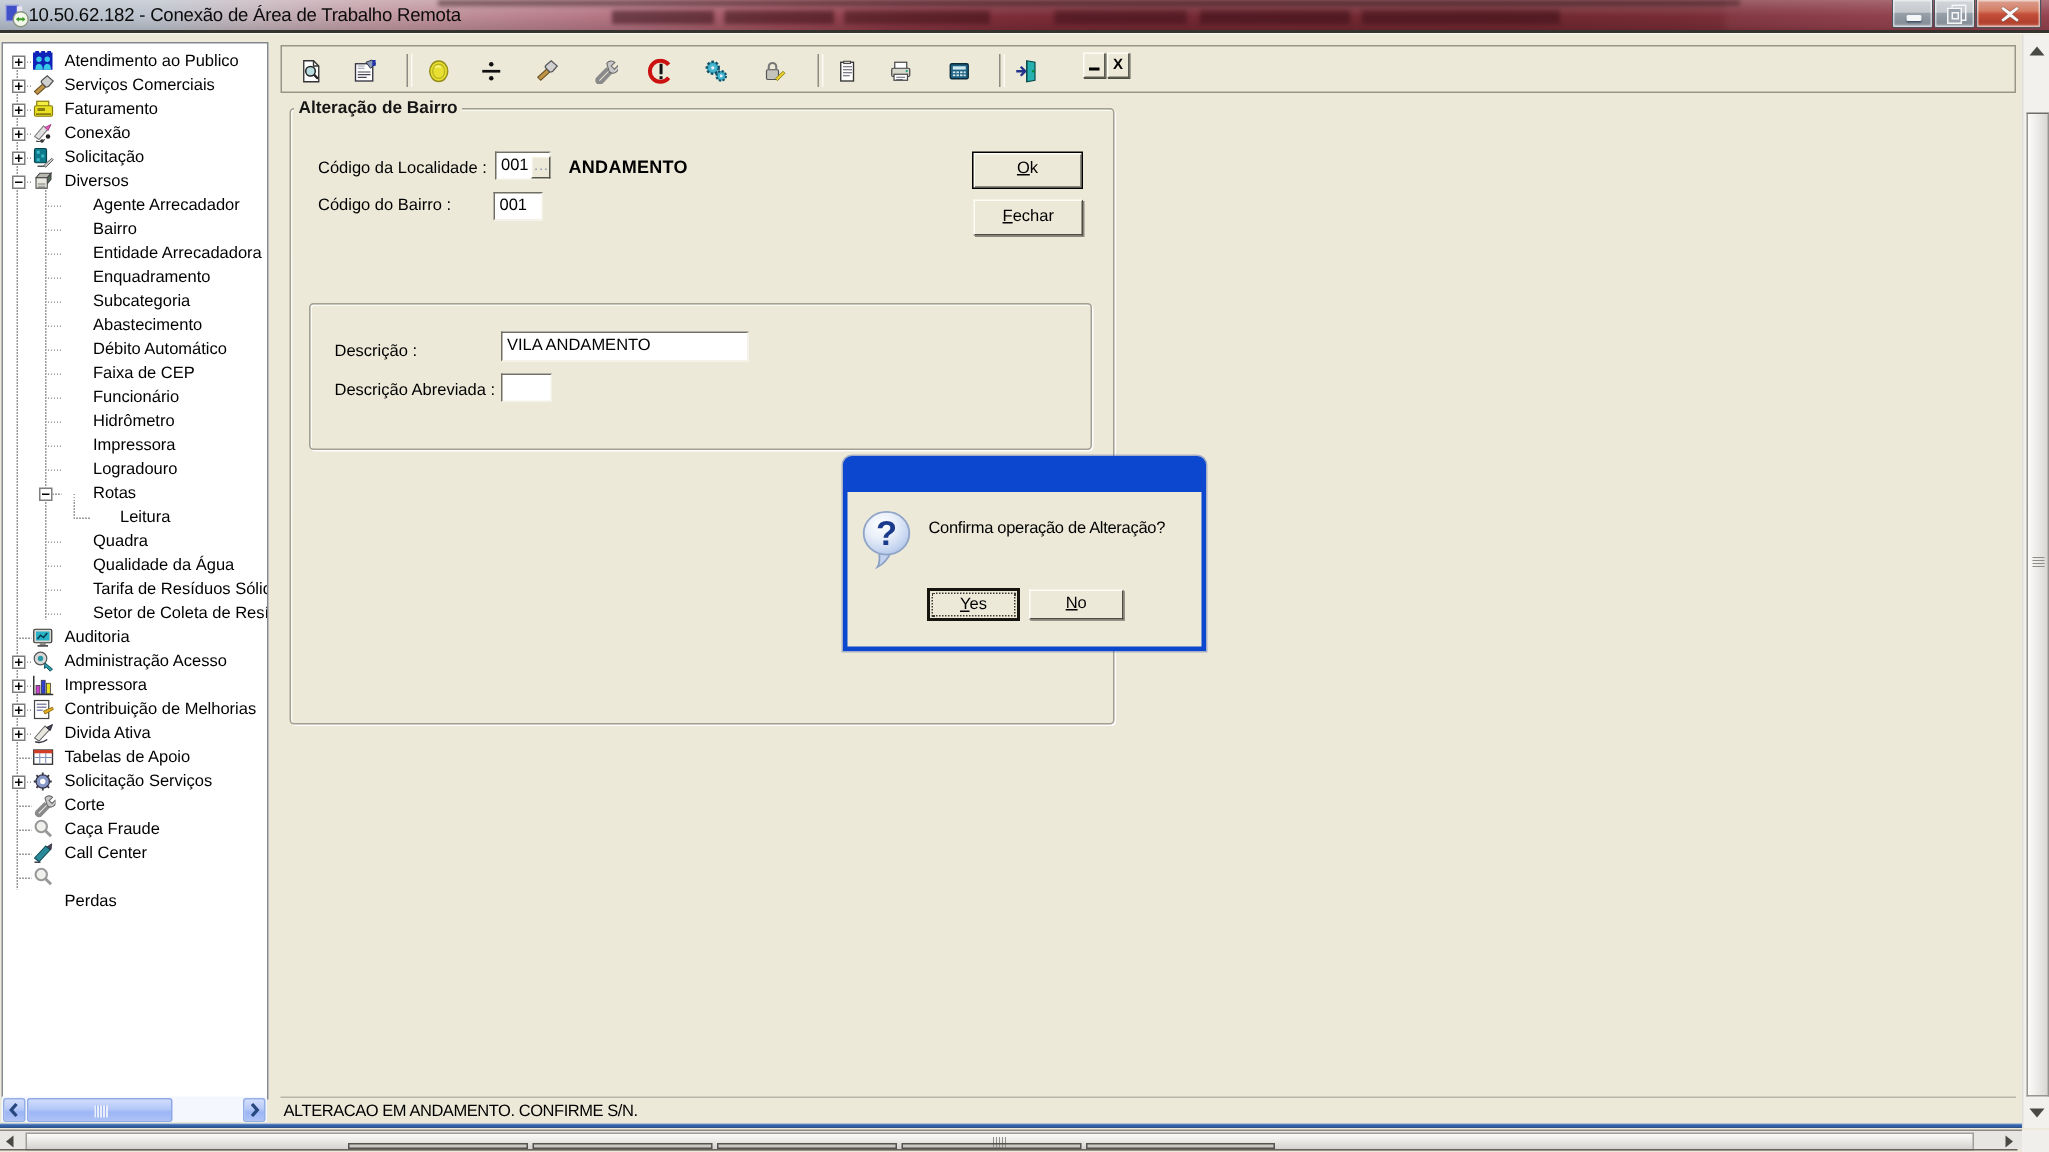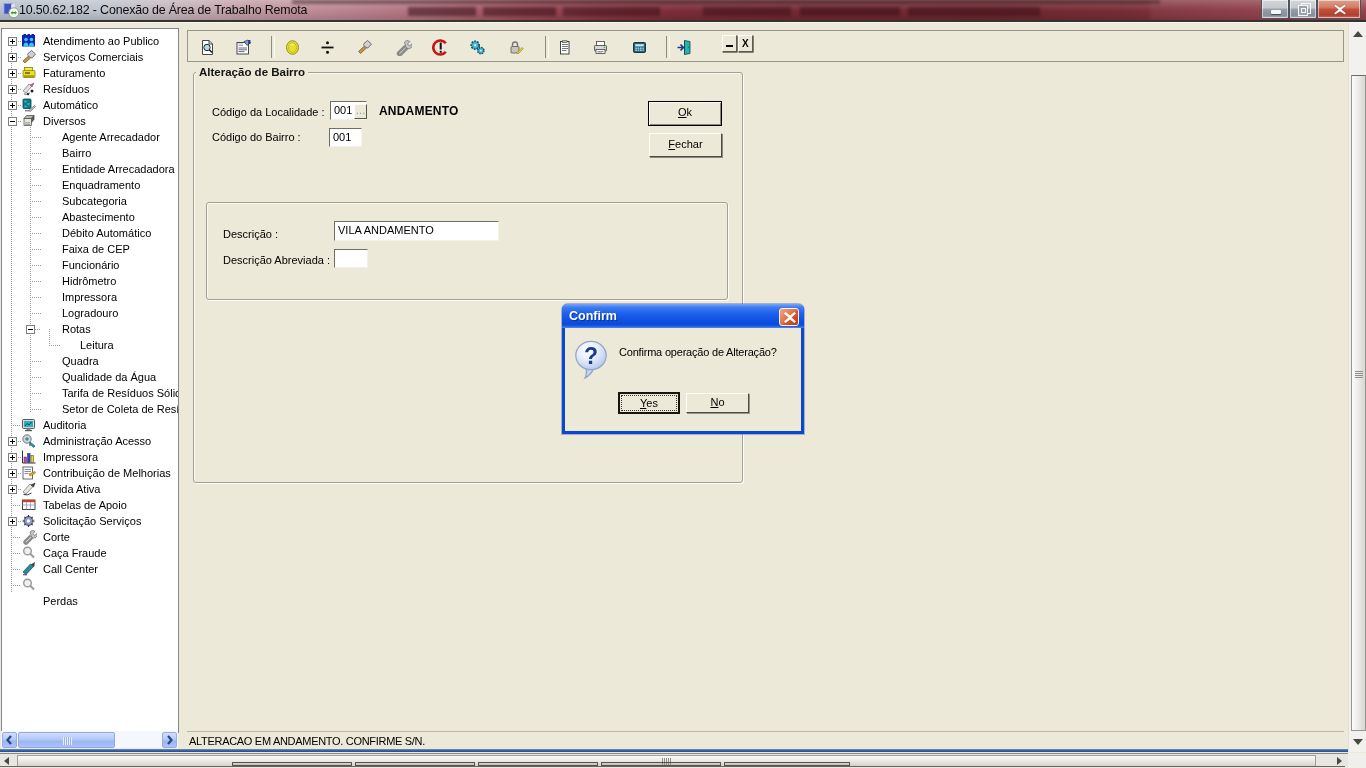--- a/index.html
+++ b/index.html
@@ -185,37 +185,37 @@
           <div class="v"></div>
         </div>
         <div class="doth" style="left:14px;top:8px;width:5px;"></div>
         <div class="ticon" style="left:19px;top:0px;"><svg width="16" height="16" viewBox="0 0 16 16">
             <path d="M2 10 L8 3 L11 5 L5 12 Z" fill="#e0e0e0" stroke="#777" stroke-width="0.7"></path>
             <path d="M9 4 L13 2 L11 6 Z" fill="#e060c0" stroke="#a03080" stroke-width="0.6"></path>
             <circle cx="11" cy="10" r="1.5" fill="#222"></circle>
             <circle cx="7" cy="13" r="1.2" fill="#222"></circle>
             <path d="M3 13 q3 1 6 -1" fill="none" stroke="#444" stroke-width="0.8"></path>
           </svg></div>
-        <div class="txt" style="left:41px;">Resíduos</div>
+        <div class="txt" style="left:41px;">Conexão</div>
       </div>
       <div class="trow" style="top:68px;">
         <div class="pbox" style="left:6px;top:4px;">
           <div class="h"></div>
           <div class="v"></div>
         </div>
         <div class="doth" style="left:14px;top:8px;width:5px;"></div>
         <div class="ticon" style="left:19px;top:0px;"><svg width="16" height="16" viewBox="0 0 16 16">
             <rect x="2" y="2" width="8" height="9.5" rx="1" fill="#0e7a8a" stroke="#06424c" stroke-width="0.8"></rect>
             <rect x="3.5" y="3.5" width="2" height="2" fill="#3ab8c8"></rect>
             <rect x="6.5" y="6" width="2" height="2" fill="#3ab8c8"></rect>
             <rect x="3.5" y="8.5" width="2" height="2" fill="#3ab8c8"></rect>
             <path d="M8 13.5 L13.5 8.5 L14.5 9.5 L9.5 14.5 Z" fill="#c8c8c8" stroke="#555" stroke-width="0.6"></path>
             <path d="M4 13.8 L8.5 13.8" stroke="#555" stroke-width="1"></path>
           </svg></div>
-        <div class="txt" style="left:41px;">Automático</div>
+        <div class="txt" style="left:41px;">Solicitação</div>
       </div>
       <div class="trow" style="top:84px;">
         <div class="pbox" style="left:6px;top:4px;">
           <div class="h"></div>
         </div>
         <div class="doth" style="left:14px;top:8px;width:5px;"></div>
         <div class="ticon" style="left:19px;top:0px;"><svg width="16" height="16" viewBox="0 0 16 16">
             <path d="M3 5.5 L5.5 2.5 L13 2.5 L10.5 5.5 Z" fill="#b8b8b0" stroke="#444" stroke-width="0.7"></path>
             <path d="M10.5 5.5 L13 2.5 L13 6.5 L10.5 9.5 Z" fill="#506858" stroke="#444" stroke-width="0.7"></path>
             <rect x="3" y="5.5" width="7.5" height="7" fill="#e8e8e0" stroke="#444" stroke-width="0.7"></rect>
@@ -578,28 +578,20 @@
   </div>
   <div class="abs" id="corner"></div>
   <div class="abs" id="botline"></div>
   <div class="tseg" style="left:232px;width:120px;"></div>
   <div class="tseg" style="left:355px;width:120px;"></div>
   <div class="tseg" style="left:478px;width:120px;"></div>
   <div class="tseg" style="left:601px;width:120px;"></div>
   <div class="tseg" style="left:724px;width:126px;"></div>
 
   <div class="abs" id="dlg">
-    <div id="dlg-title">
-        <div class="cap">Confirm</div>
-      <div id="dlg-x">
-          <svg style="position:absolute;left:4px;top:3px" width="12" height="11" viewBox="0 0 12 11">
-            <path d="M1.5 0 L6 3.5 L10.5 0 L12 1.5 L7.5 5.5 L12 9.5 L10.5 11 L6 7.5 L1.5 11 L0 9.5 L4.5 5.5 L0 1.5 Z" fill="#fff"></path>
-          </svg>
-        </div>
-    </div>
     <div id="dlg-body">
       <svg style="position:absolute;left:9px;top:12px" width="36" height="42" viewBox="0 0 36 42">
         <defs>
             <radialGradient id="qg" cx="38%" cy="30%" r="85%">
           <stop offset="0%" stop-color="#fdfeff"></stop>
               <stop offset="40%" stop-color="#e8eef9"></stop>
           <stop offset="75%" stop-color="#c2d3ef"></stop>
               <stop offset="100%" stop-color="#9cb6e2"></stop>
             </radialGradient>
           </defs>

